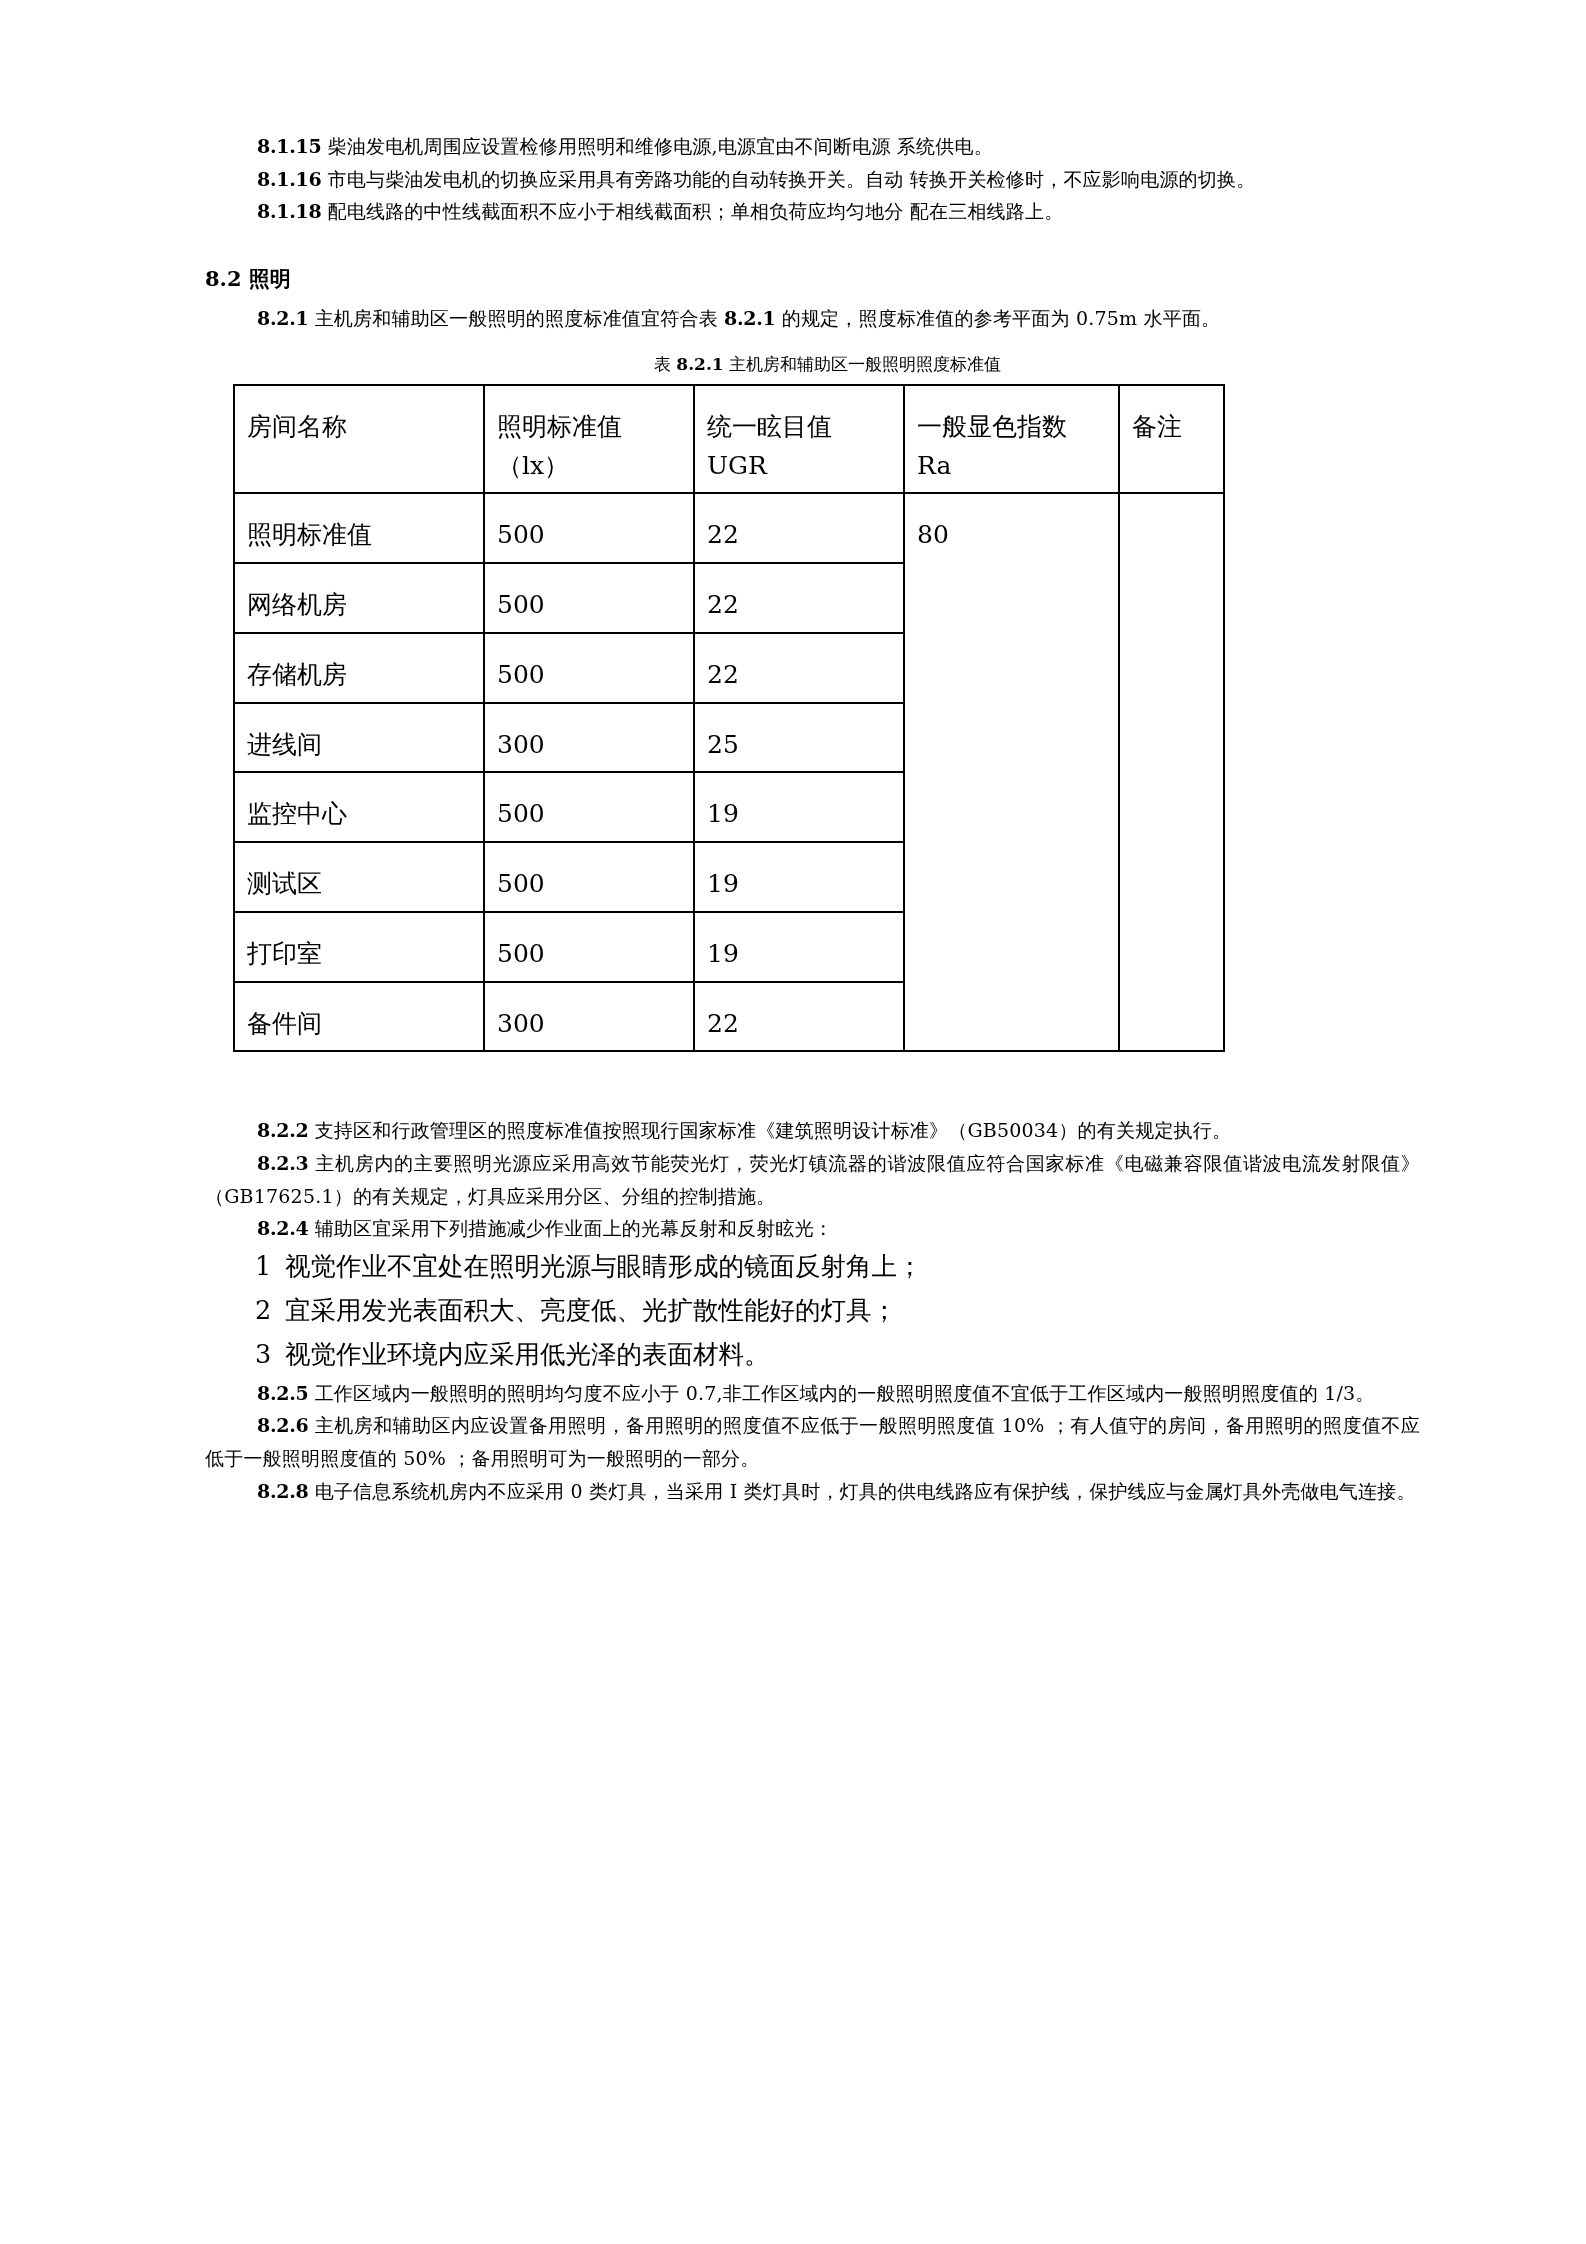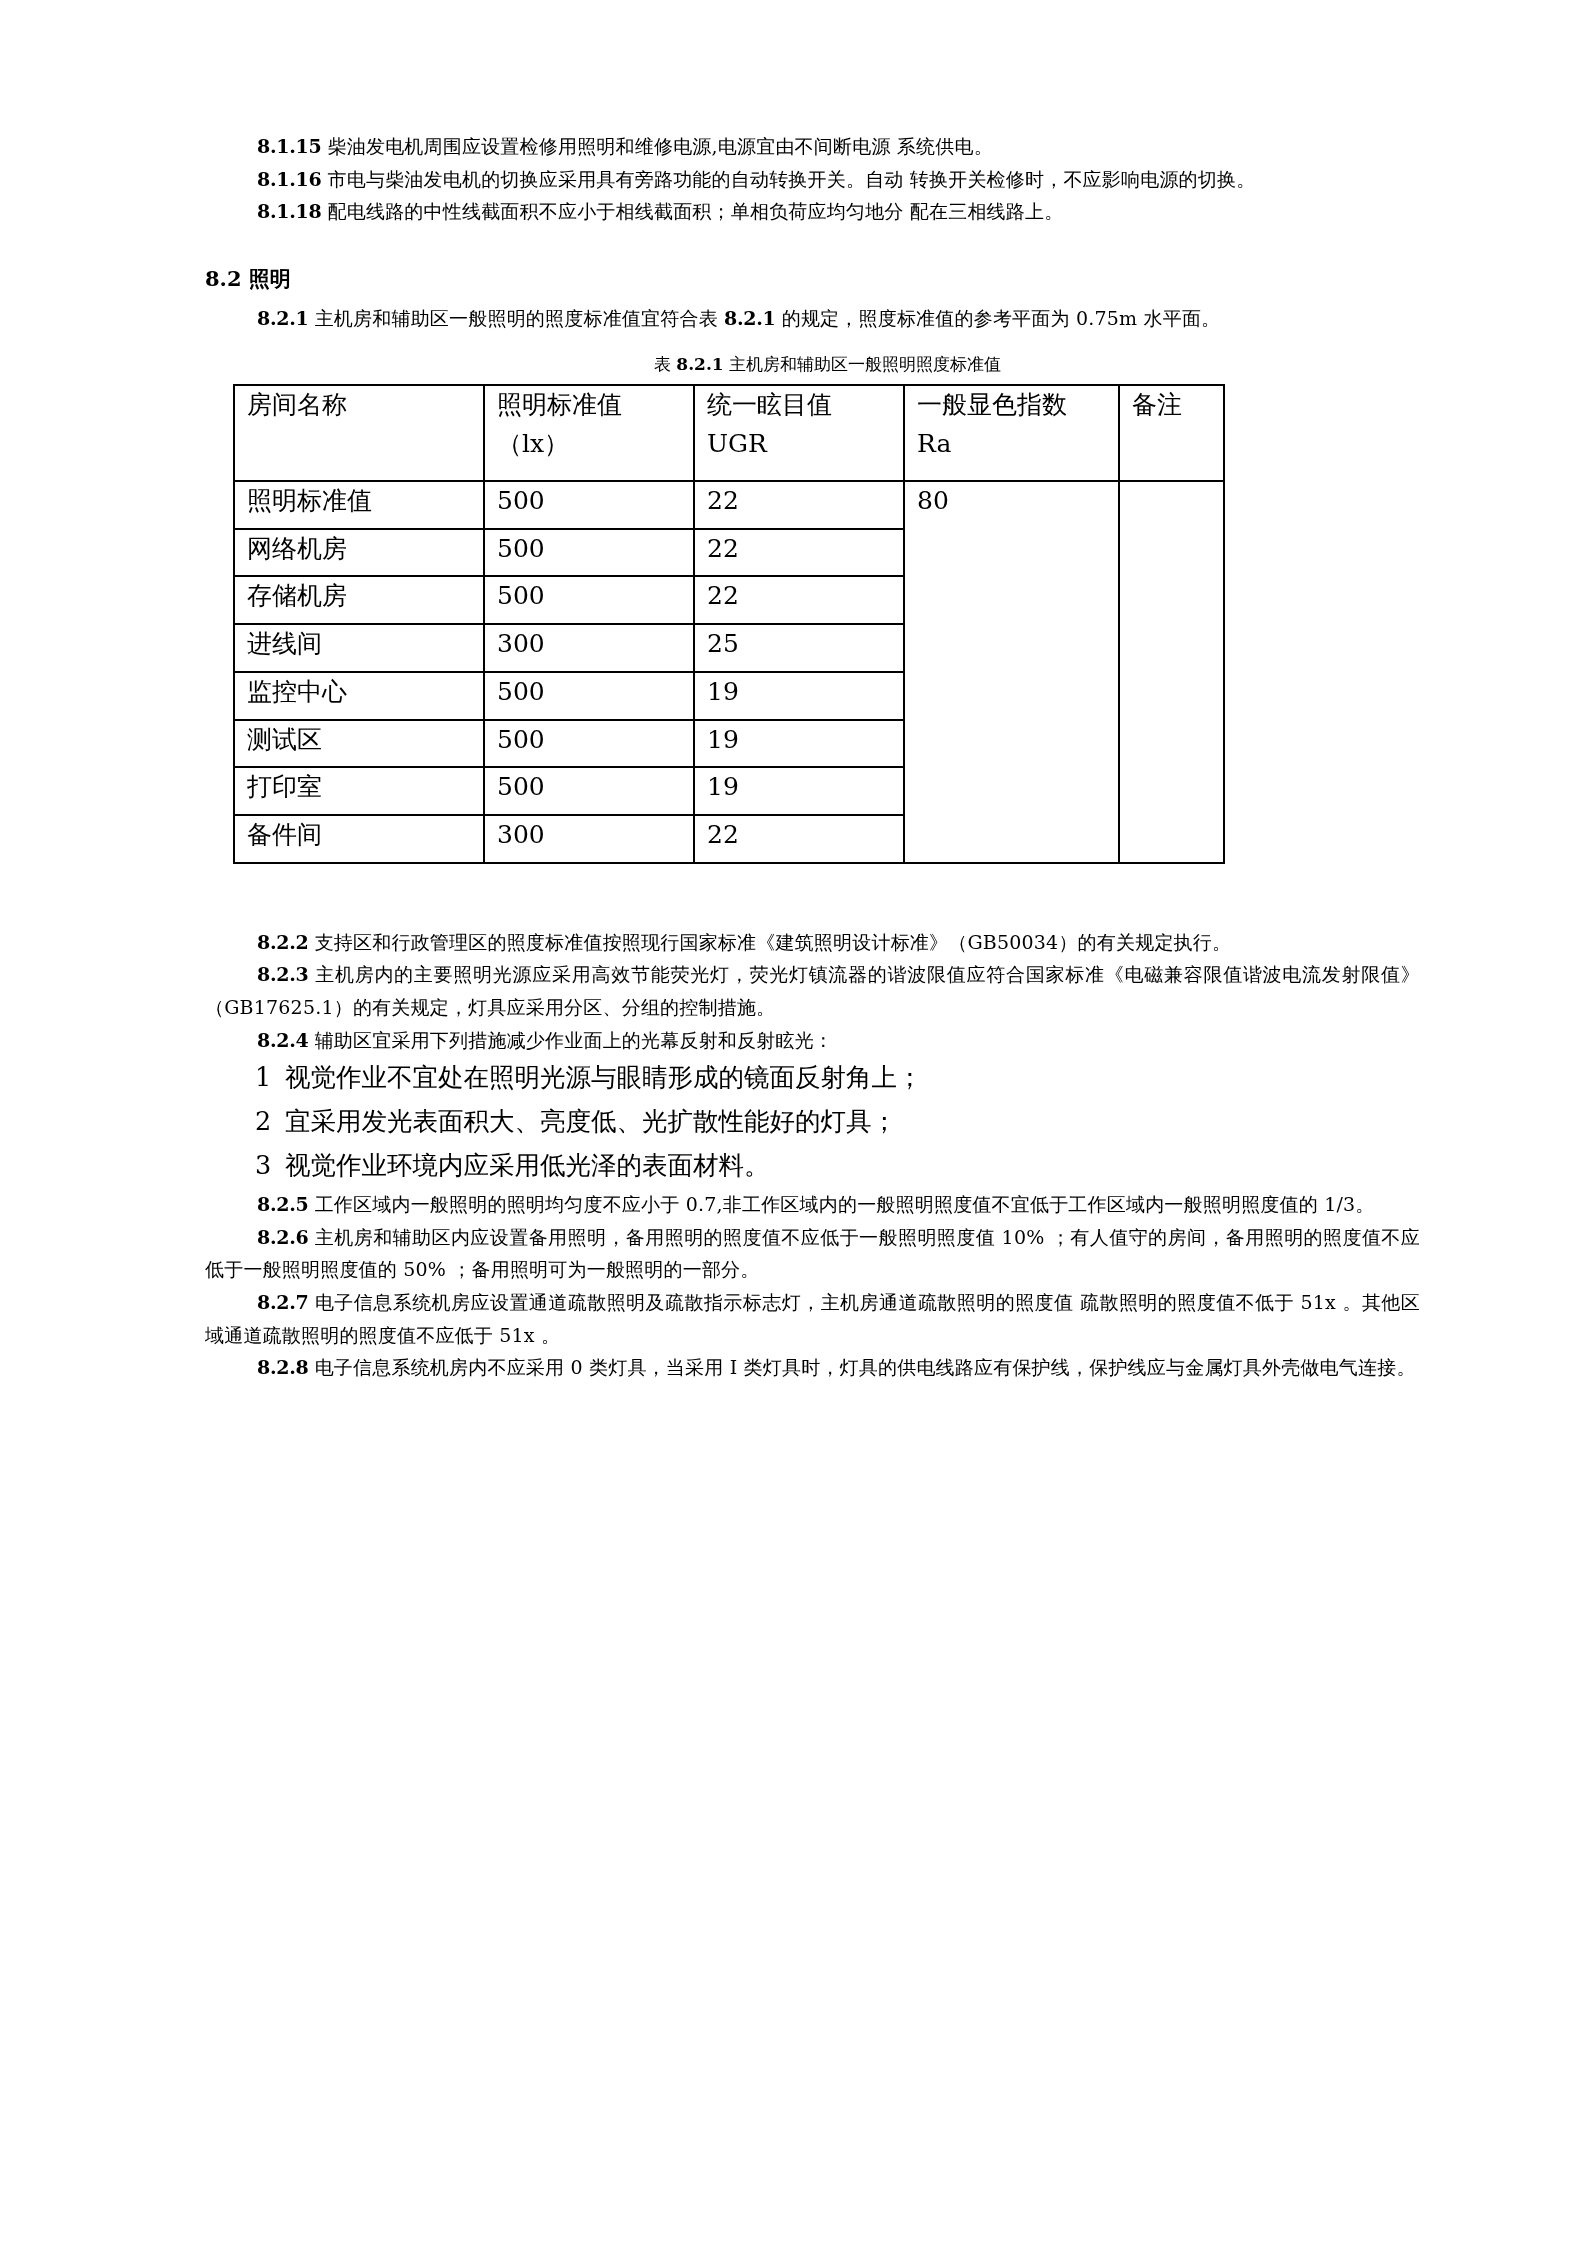--- a/index.html
+++ b/index.html
@@ -61,21 +61,21 @@
     width: 990px;
     margin: 0 0 0 28px;
     table-layout: fixed;
   }
   table.lux-table td, table.lux-table th {
     border: 2px solid #000000;
     font-size: 25px;
     font-weight: normal;
     text-align: left;
     vertical-align: top;
-    padding: 0 0 7px 12px;
+    padding: 22px 0 7px 12px;
     line-height: 1.55;
     height: 38px;
     box-sizing: border-box;
   }
   table.lux-table thead td {
     height: 96px;
   }
   .col-room   { width: 250px; }
   .col-lux    { width: 210px; }
   .col-ugr    { width: 210px; }
@@ -194,19 +194,18 @@
     <ol class="sub-list">
       <li><span class="li-num">1</span><span>视觉作业不宜处在照明光源与眼睛形成的镜面反射角上；</span></li>
       <li><span class="li-num">2</span><span>宜采用发光表面积大、亮度低、光扩散性能好的灯具；</span></li>
       <li><span class="li-num">3</span><span>视觉作业环境内应采用低光泽的表面材料。</span></li>
     </ol>
 
     <p class="para indent"><span class="num">8.2.5</span><span> 工作区域内一般照明的照明均匀度不应小于 0.7,非工作区域内的一般照明照度值不宜低于工作区域内一般照明照度值的 1/3。</span></p>
 
     <p class="para indent"><span class="num">8.2.6</span><span> 主机房和辅助区内应设置备用照明，备用照明的照度值不应低于一般照明照度值 10% ；有人值守的房间，备用照明的照度值不应低于一般照明照度值的 50% ；备用照明可为一般照明的一部分。</span></p>
 
-    <p class="para indent"><span class="num">8.2.7</span><span> 电子信息系统机房应设置通道疏散照明及疏散指示标志灯，主机房通道疏散照明的照度值 疏散照明的照度值不低于 51x 。其他区域通道疏散照明的照度值不应低于 51x 。</span></p>
 
     <p class="para indent"><span class="num">8.2.8</span><span> 电子信息系统机房内不应采用 0 类灯具，当采用 I 类灯具时，灯具的供电线路应有保护线，保护线应与金属灯具外壳做电气连接。</span></p>
 
 
   </div>
 </div>
 
 </body></html>

